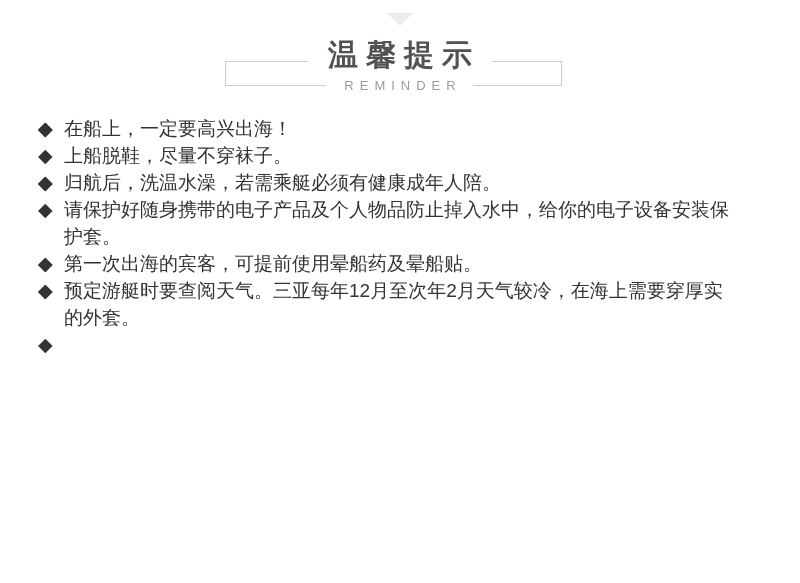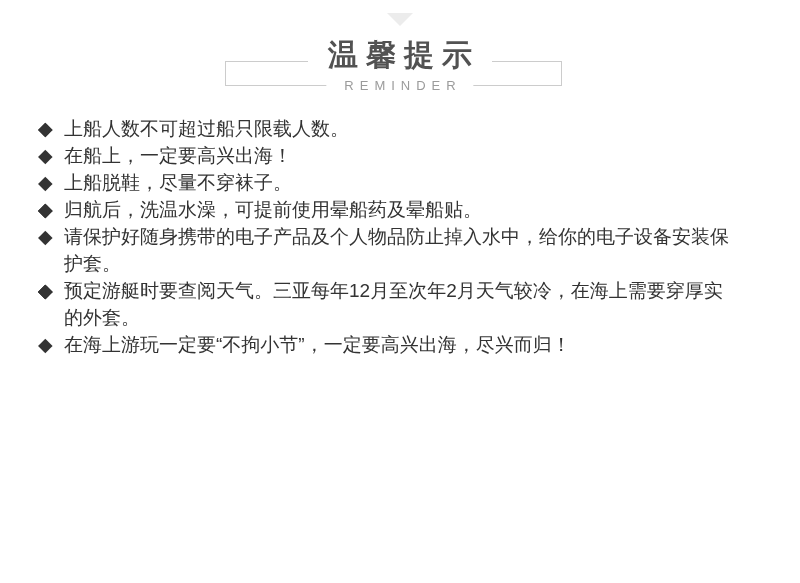--- a/index.html
+++ b/index.html
@@ -104,58 +104,57 @@
     <h1 class="page-title">温馨提示</h1>
     <div class="page-subtitle">REMINDER</div>
   </div>
 
   <ul class="tips-list" id="tips-list">
       <li class="tip">
       <span class="bullet">◆</span>
     </li>
       <li class="tip">
       <span class="bullet">◆</span>
-      <span class="tip-text">上船人数不可超过船只限载人数。</span>
     </li>
       <li class="tip">
       <span class="bullet">◆</span>
       <span class="tip-text">在船上，一定要高兴出海！</span>
     </li>
       <li class="tip">
       <span class="bullet">◆</span>
       <span class="tip-text">上船脱鞋，尽量不穿袜子。</span>
     </li>
       <li class="tip">
       <span class="bullet">◆</span>
     </li>
       <li class="tip">
       <span class="bullet">◆</span>
     </li>
       <li class="tip">
       <span class="bullet">◆</span>
-      <span class="tip-text">归航后，洗温水澡，可提前使用晕船药及晕船贴。</span>
+      <span class="tip-text">归航后，洗温水澡，若需乘艇必须有健康成年人陪。</span>
     </li>
       <li class="tip">
       <span class="bullet">◆</span>
       <span class="tip-text">请保护好随身携带的电子产品及个人物品防止掉入水中，给你的电子设备安装保
 护套。</span>
     </li>
       <li class="tip">
       <span class="bullet">◆</span>
     </li>
       <li class="tip">
       <span class="bullet">◆</span>
+      <span class="tip-text">第一次出海的宾客，可提前使用晕船药及晕船贴。</span>
     </li>
       <li class="tip">
       <span class="bullet">◆</span>
     </li>
       <li class="tip">
       <span class="bullet">◆</span>
       <span class="tip-text">预定游艇时要查阅天气。三亚每年12月至次年2月天气较冷，在海上需要穿厚实
 的外套。</span>
     </li>
       <li class="tip">
       <span class="bullet">◆</span>
-      <span class="tip-text">在海上游玩一定要“不拘小节”，一定要高兴出海，尽兴而归！</span>
     </li>
     </ul>
 
 </div>
 
 </body></html>

